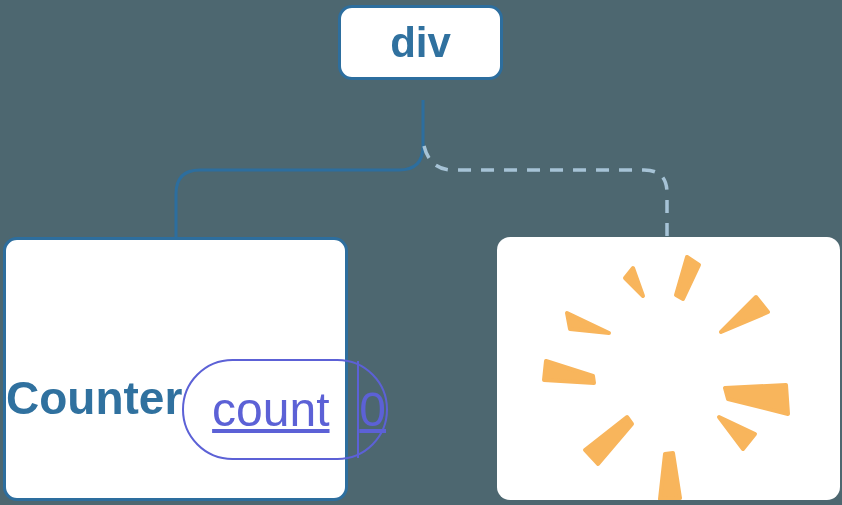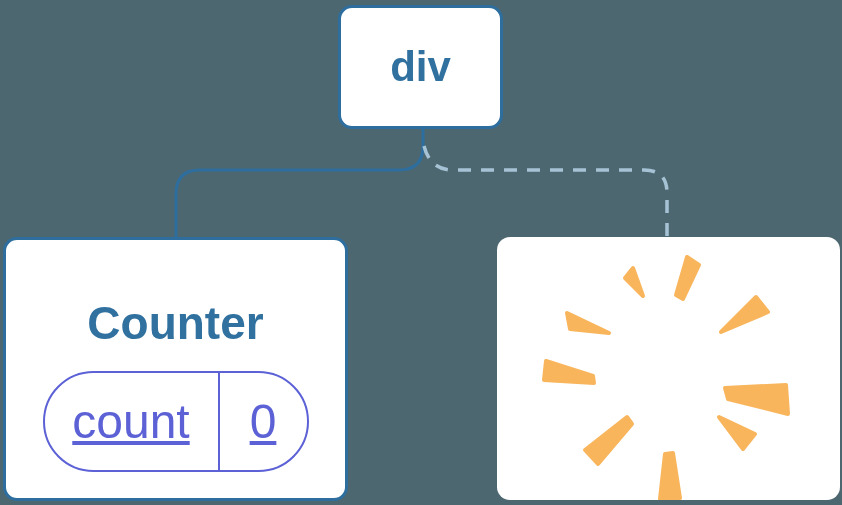--- a/index.html
+++ b/index.html
@@ -25,32 +25,32 @@
   .connectors{
     position:absolute;left:0;top:0;width:842px;height:505px;
     pointer-events:none;
   }
   .node{
     position:absolute;
     background:var(--node-background);
     border-radius:14px;
   }
   .node-root{
-    left:338px;top:5px;width:165px;height:124px;
+    left:338px;top:5px;width:165px;height:75px;
     border:3px solid var(--node-border);
     display:flex;align-items:center;justify-content:center;
   }
   .node-root .root-label{
     color:var(--label-text);
     font-size:42px;font-weight:600;line-height:1;
   }
   .node-counter{
     left:3px;top:237px;width:345px;height:264px;
     border:3px solid var(--node-border);
-    display:flex;flex-direction:column;align-items:center;
+    display:flex;flex-direction:row;align-items:center;
     padding-top:58px;
   }
   .counter-title{
     color:var(--label-text);
     font-size:46px;font-weight:600;line-height:1.1;
   }
   .state-pill{
     margin-top:22px;
     width:266px;height:101px;
     border:2px solid var(--state-accent);

